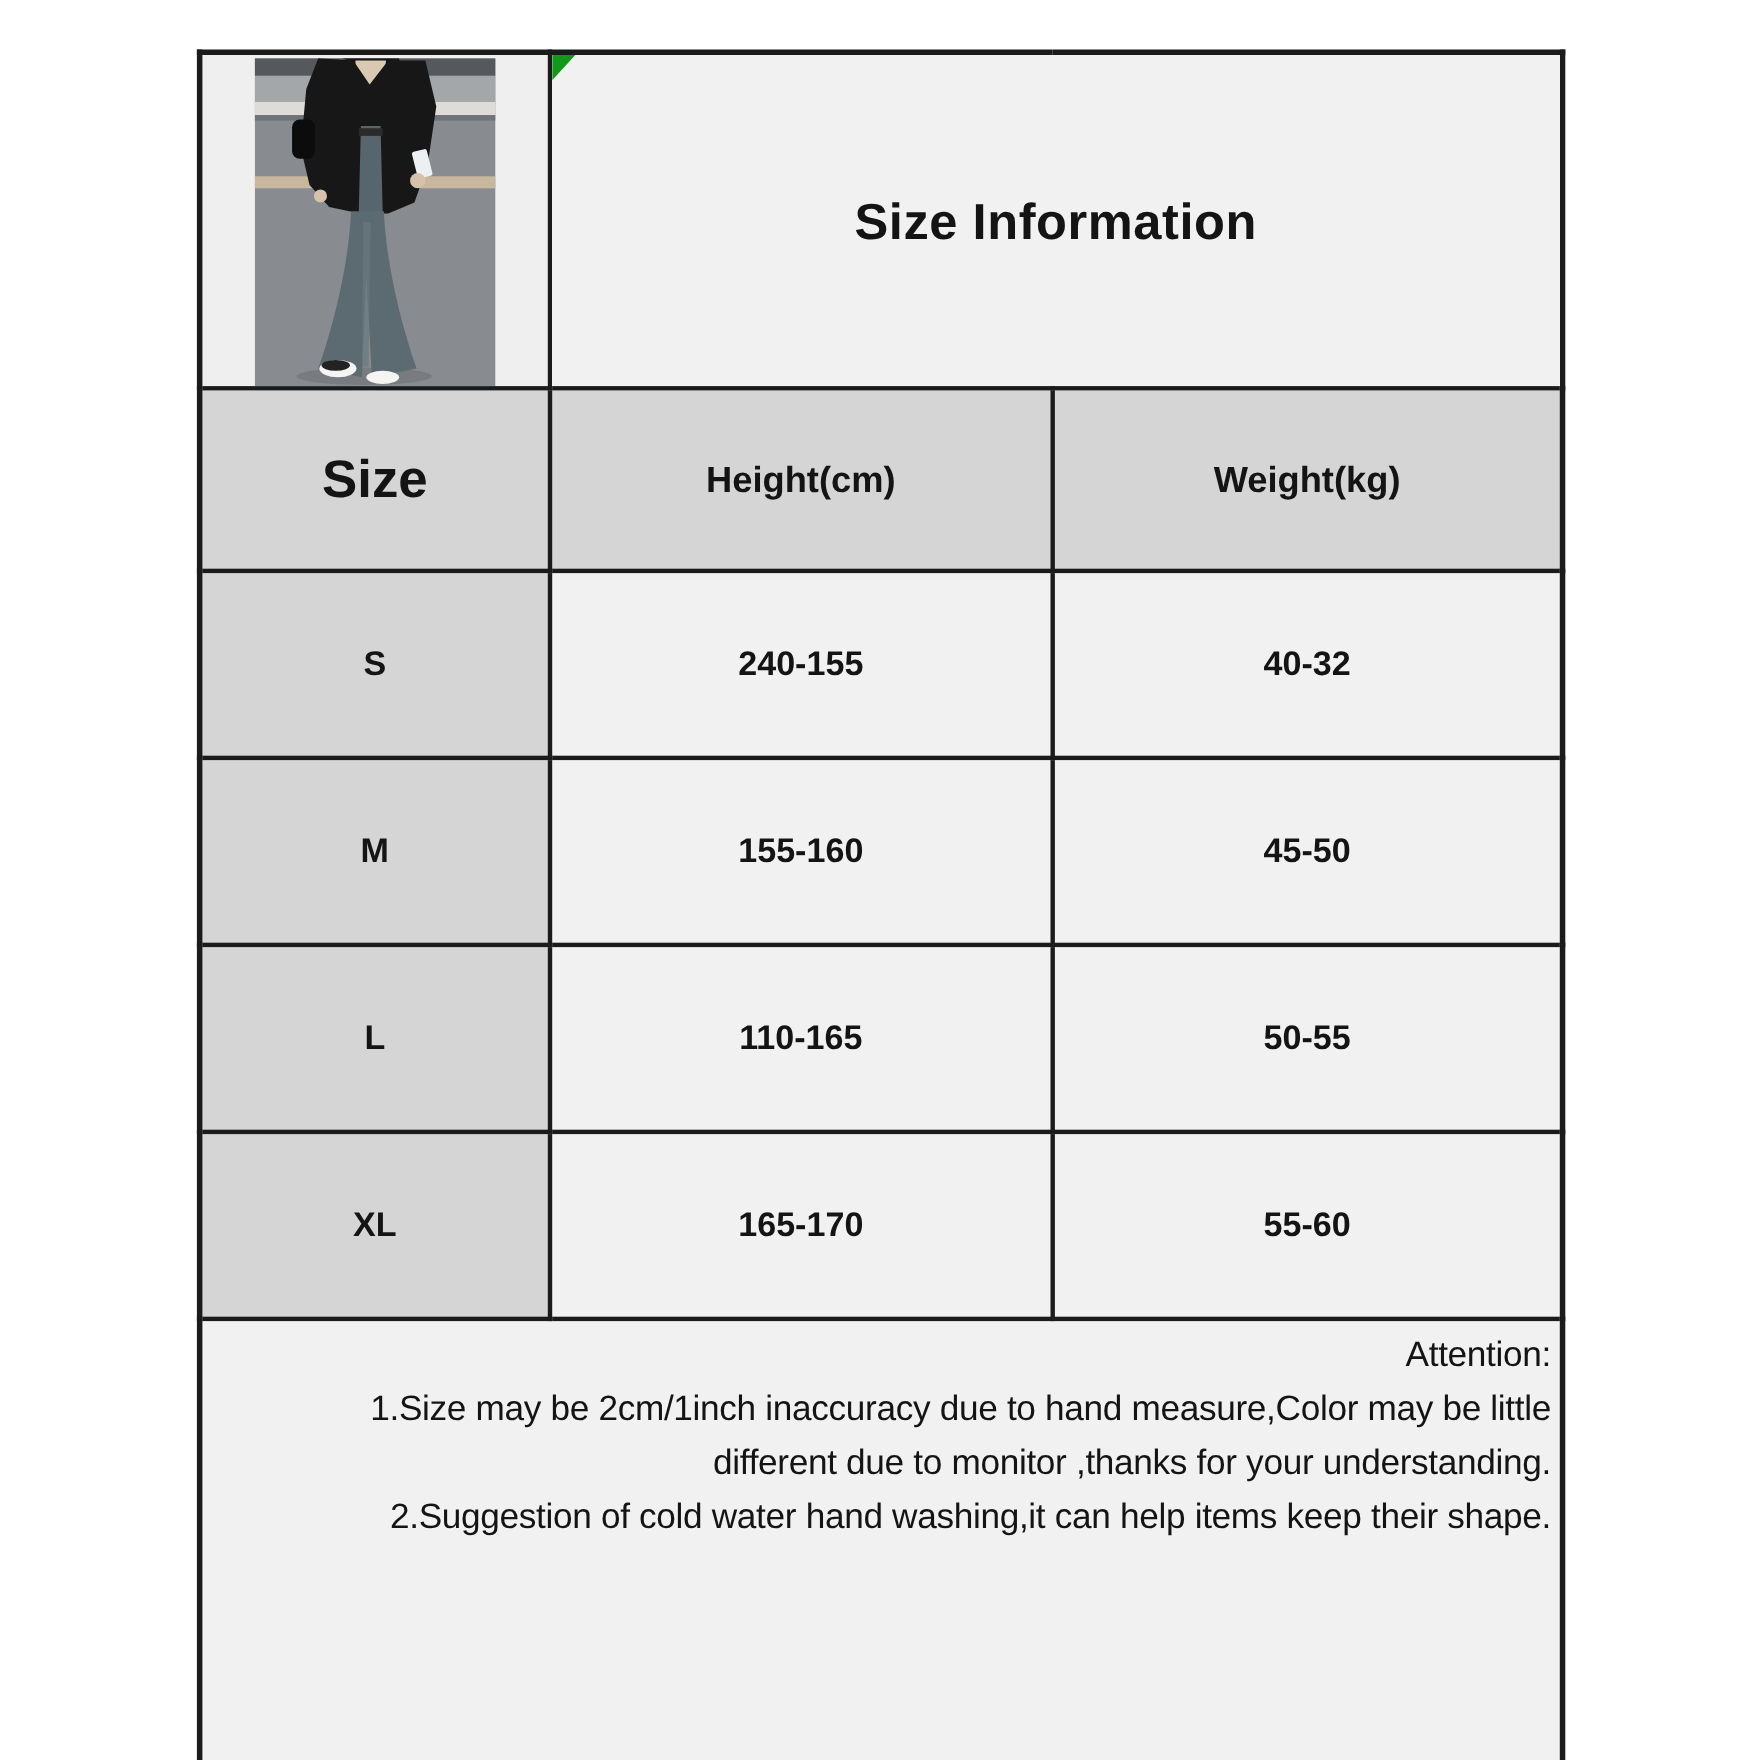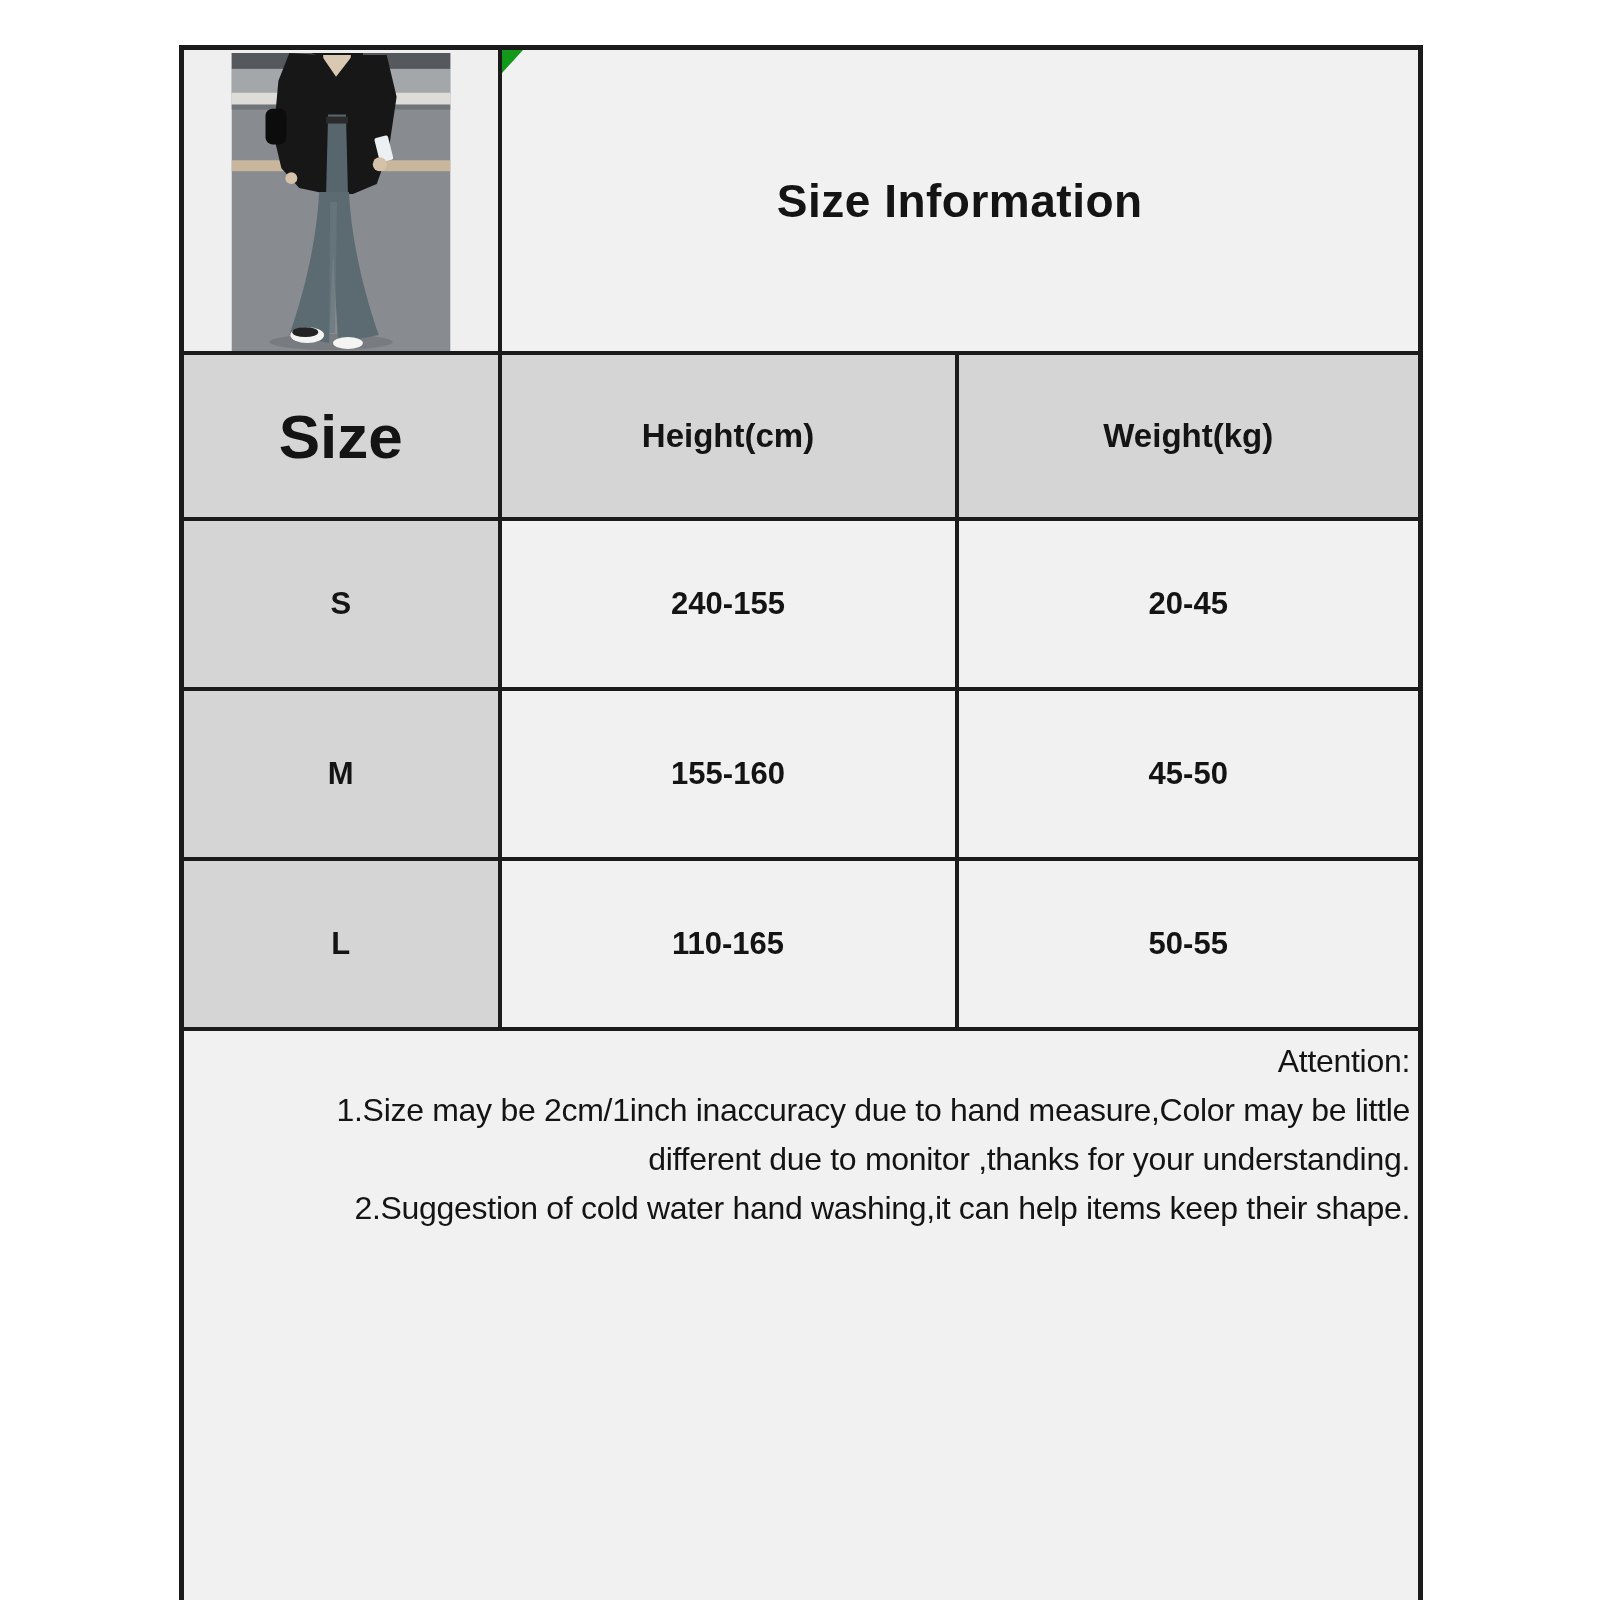--- a/index.html
+++ b/index.html
@@ -35,21 +35,21 @@
   .title-text{font-size:46px;font-weight:bold;letter-spacing:0.5px;}
   .green-marker{
     position:absolute;top:0;left:0;width:0;height:0;
     border-top:23px solid var(--marker_green);
     border-right:21px solid transparent;
   }
 
   
   tr.header-row{height:166px;}
   tr.header-row th{background:var(--header_gray);font-weight:bold;}
-  th.size-head{font-size:62px;}
+  th.size-head{font-size:48px;}
   th.col-head{font-size:33px;}
 
   
   tr.data-row{height:170px;}
   tr.data-row td{font-size:31px;font-weight:bold;}
   td.size-col{background:var(--header_gray);}
   td.val-col{background:var(--cell_light);}
 
   
   td.attention-cell{
@@ -124,31 +124,36 @@
 
   <tr class="header-row">
     <th class="size-head">Size</th>
     <th class="col-head">Height(cm)</th>
     <th class="col-head">Weight(kg)</th>
   </tr>
 
   <tr class="data-row">
     <td class="size-col">S</td>
     <td class="val-col">240-155</td>
-    <td class="val-col">20-45</td>
+    <td class="val-col">40-32</td>
   </tr>
   <tr class="data-row">
     <td class="size-col">M</td>
     <td class="val-col">155-160</td>
     <td class="val-col">45-50</td>
   </tr>
   <tr class="data-row">
     <td class="size-col">L</td>
     <td class="val-col">110-165</td>
     <td class="val-col">50-55</td>
+  </tr>
+  <tr class="data-row">
+    <td class="size-col">XL</td>
+    <td class="val-col">165-170</td>
+    <td class="val-col">55-60</td>
   </tr>
 
   <tr>
     <td class="attention-cell" colspan="3">
       <div class="attention-line">Attention:</div>
       <div class="attention-line">1.Size may be 2cm/1inch inaccuracy due to hand measure,Color may be little</div>
       <div class="attention-line">different due to monitor ,thanks for your understanding.</div>
       <div class="attention-line">2.Suggestion of cold water hand washing,it can help items keep their shape.</div>
     </td>
   </tr>

